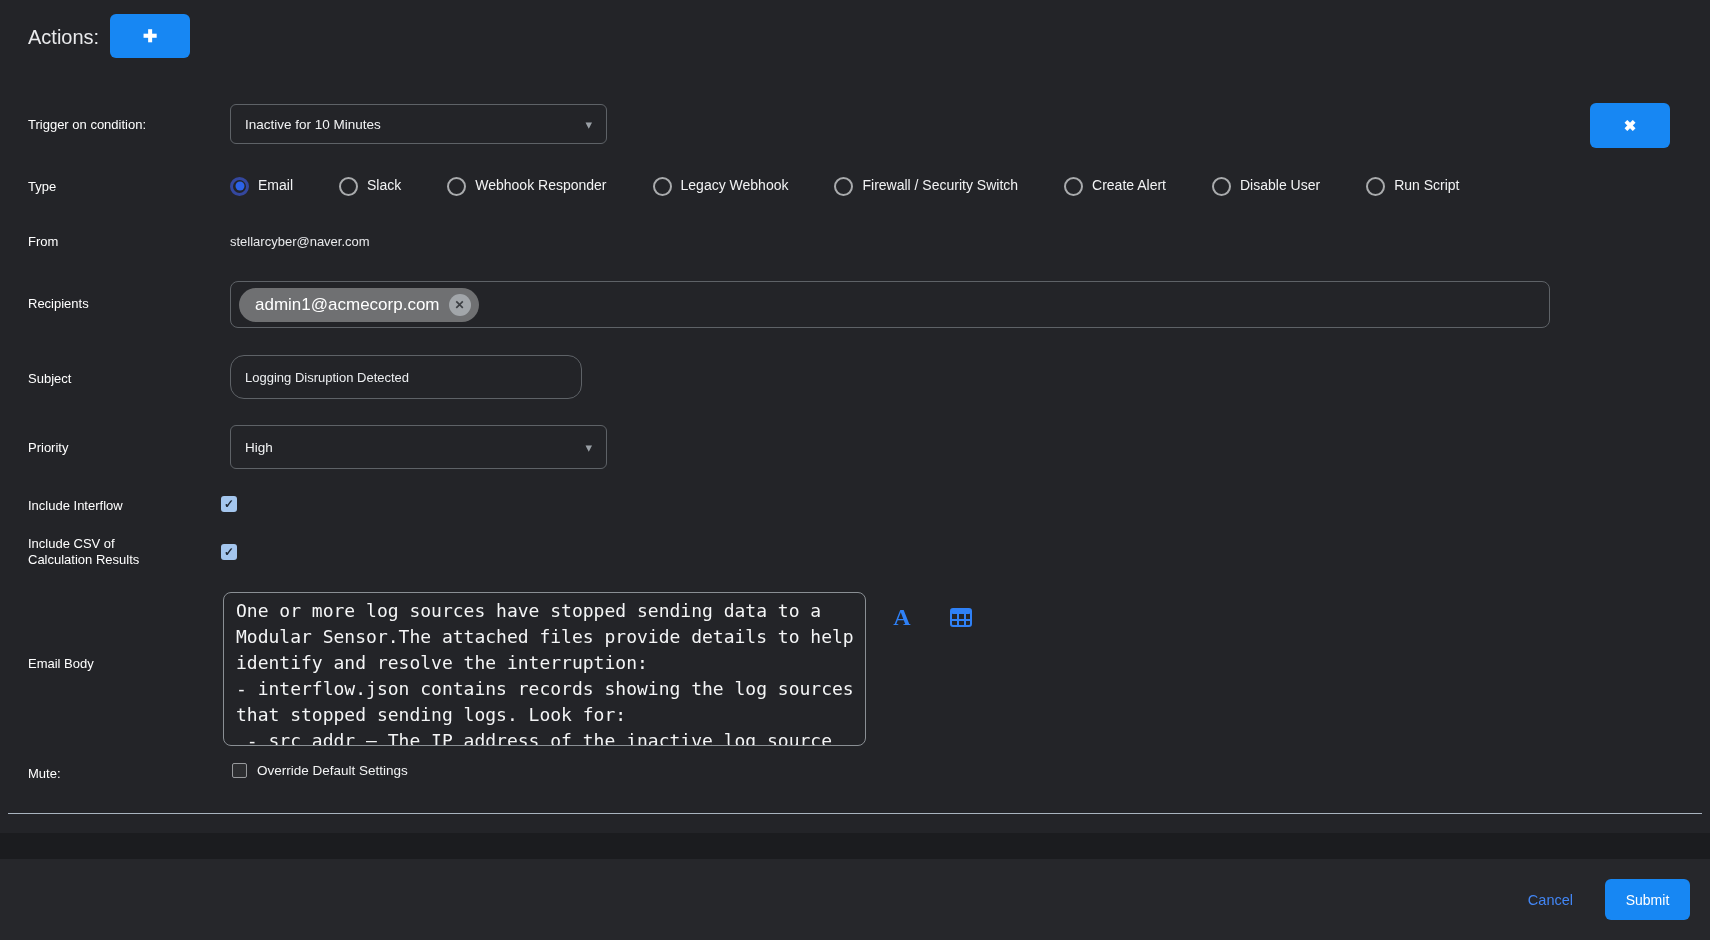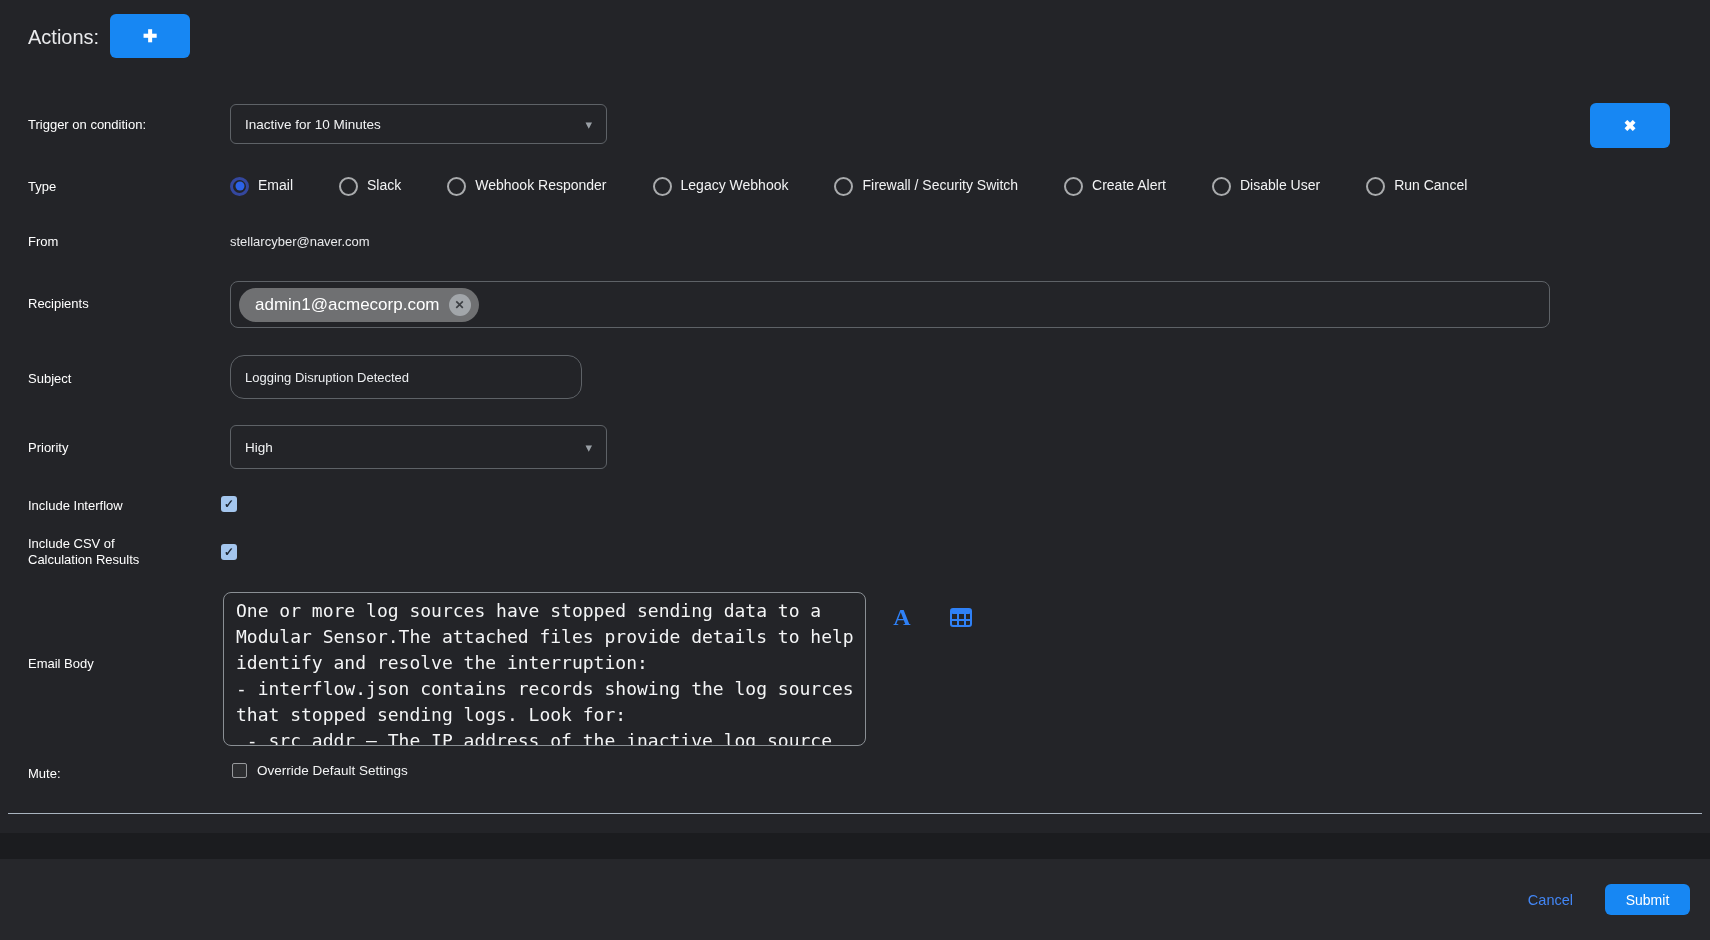--- a/index.html
+++ b/index.html
@@ -90,21 +90,21 @@
 
   .mute-row { display:flex; align-items:center; gap:10px; }
   .mute-option { color:#f2f3f4; font-size:13.5px; cursor:default; }
 
   .divider { height:1px; background:#a9b4bf; }
   .band-dark { background:#1b1c1f; }
   .footer-bar { background:#26272b; display:flex; align-items:center; justify-content:flex-end; gap:32px; padding-right:20px; }
   .cancel-link { color:#4286f5; font-size:14.5px; text-decoration:none; cursor:pointer; }
   .submit-btn {
     background:#1787f3; color:#fff; border:none; border-radius:6px;
-    width:85px; height:31px; font-size:14px; cursor:pointer;
+    width:85px; height:41px; font-size:14px; cursor:pointer;
     font-family:"Liberation Sans", sans-serif;
   }
 </style>
 </head>
 <body>
 
 <div id="screen">
 
   <div class="abs plain-text" style="left:28px; top:26px; font-size:20px;">Actions:</div>
   <button class="abs blue-btn" style="left:110px; top:14px; width:80px; height:44px;">
@@ -145,21 +145,21 @@
     <label class="radio-item">
       <span class="radio-circle"></span>
       <span class="radio-label">Create Alert</span>
     </label>
     <label class="radio-item">
       <span class="radio-circle"></span>
       <span class="radio-label">Disable User</span>
     </label>
     <label class="radio-item">
       <span class="radio-circle"></span>
-      <span class="radio-label">Run Cancel</span>
+      <span class="radio-label">Run Script</span>
     </label>
   </div>
 
   <div class="abs form-label" style="left:28px; top:234px;">From</div>
   <div class="abs plain-text" style="left:230px; top:234px;">stellarcyber@naver.com</div>
 
   <div class="abs form-label" style="left:28px; top:296px;">Recipients</div>
   <div class="abs chip-box" style="left:230px; top:281px; width:1320px; height:47px;">
     <div class="chip">
       <span class="chip-text">admin1@acmecorp.com</span>

